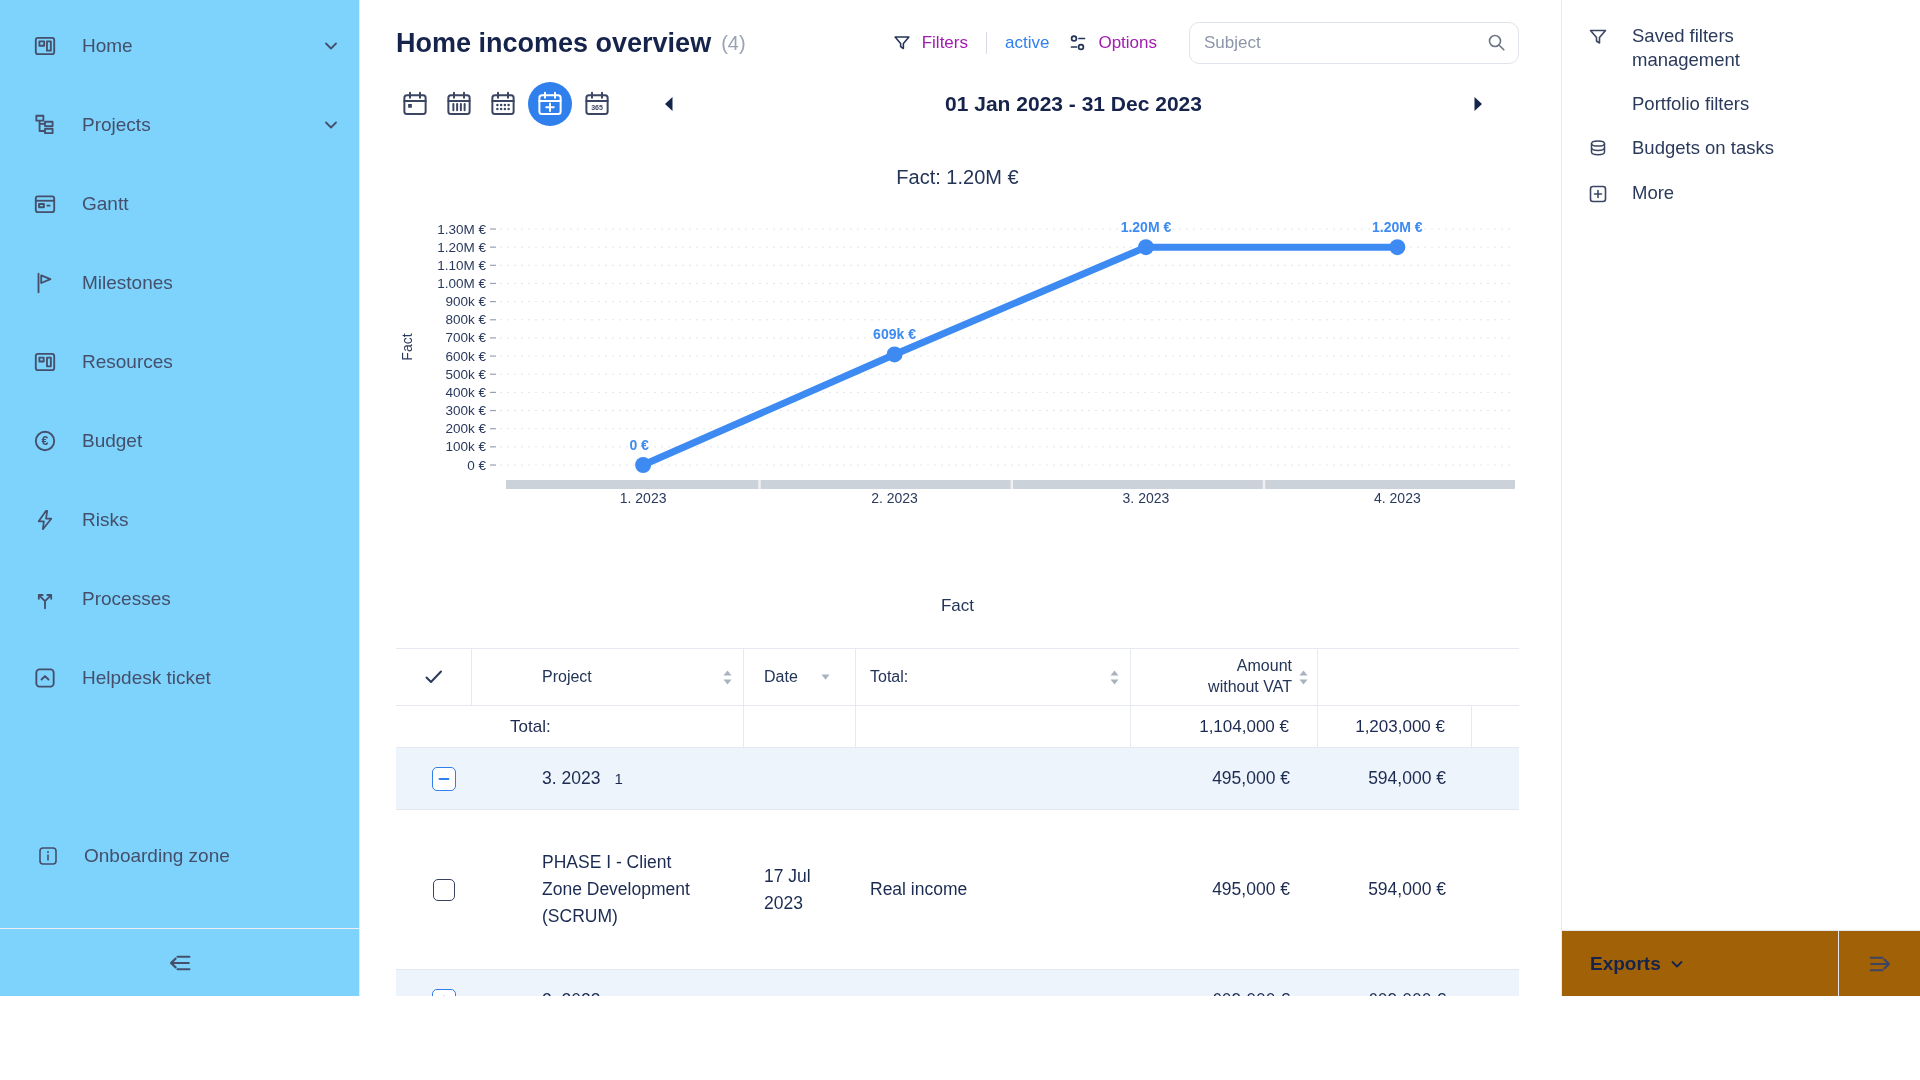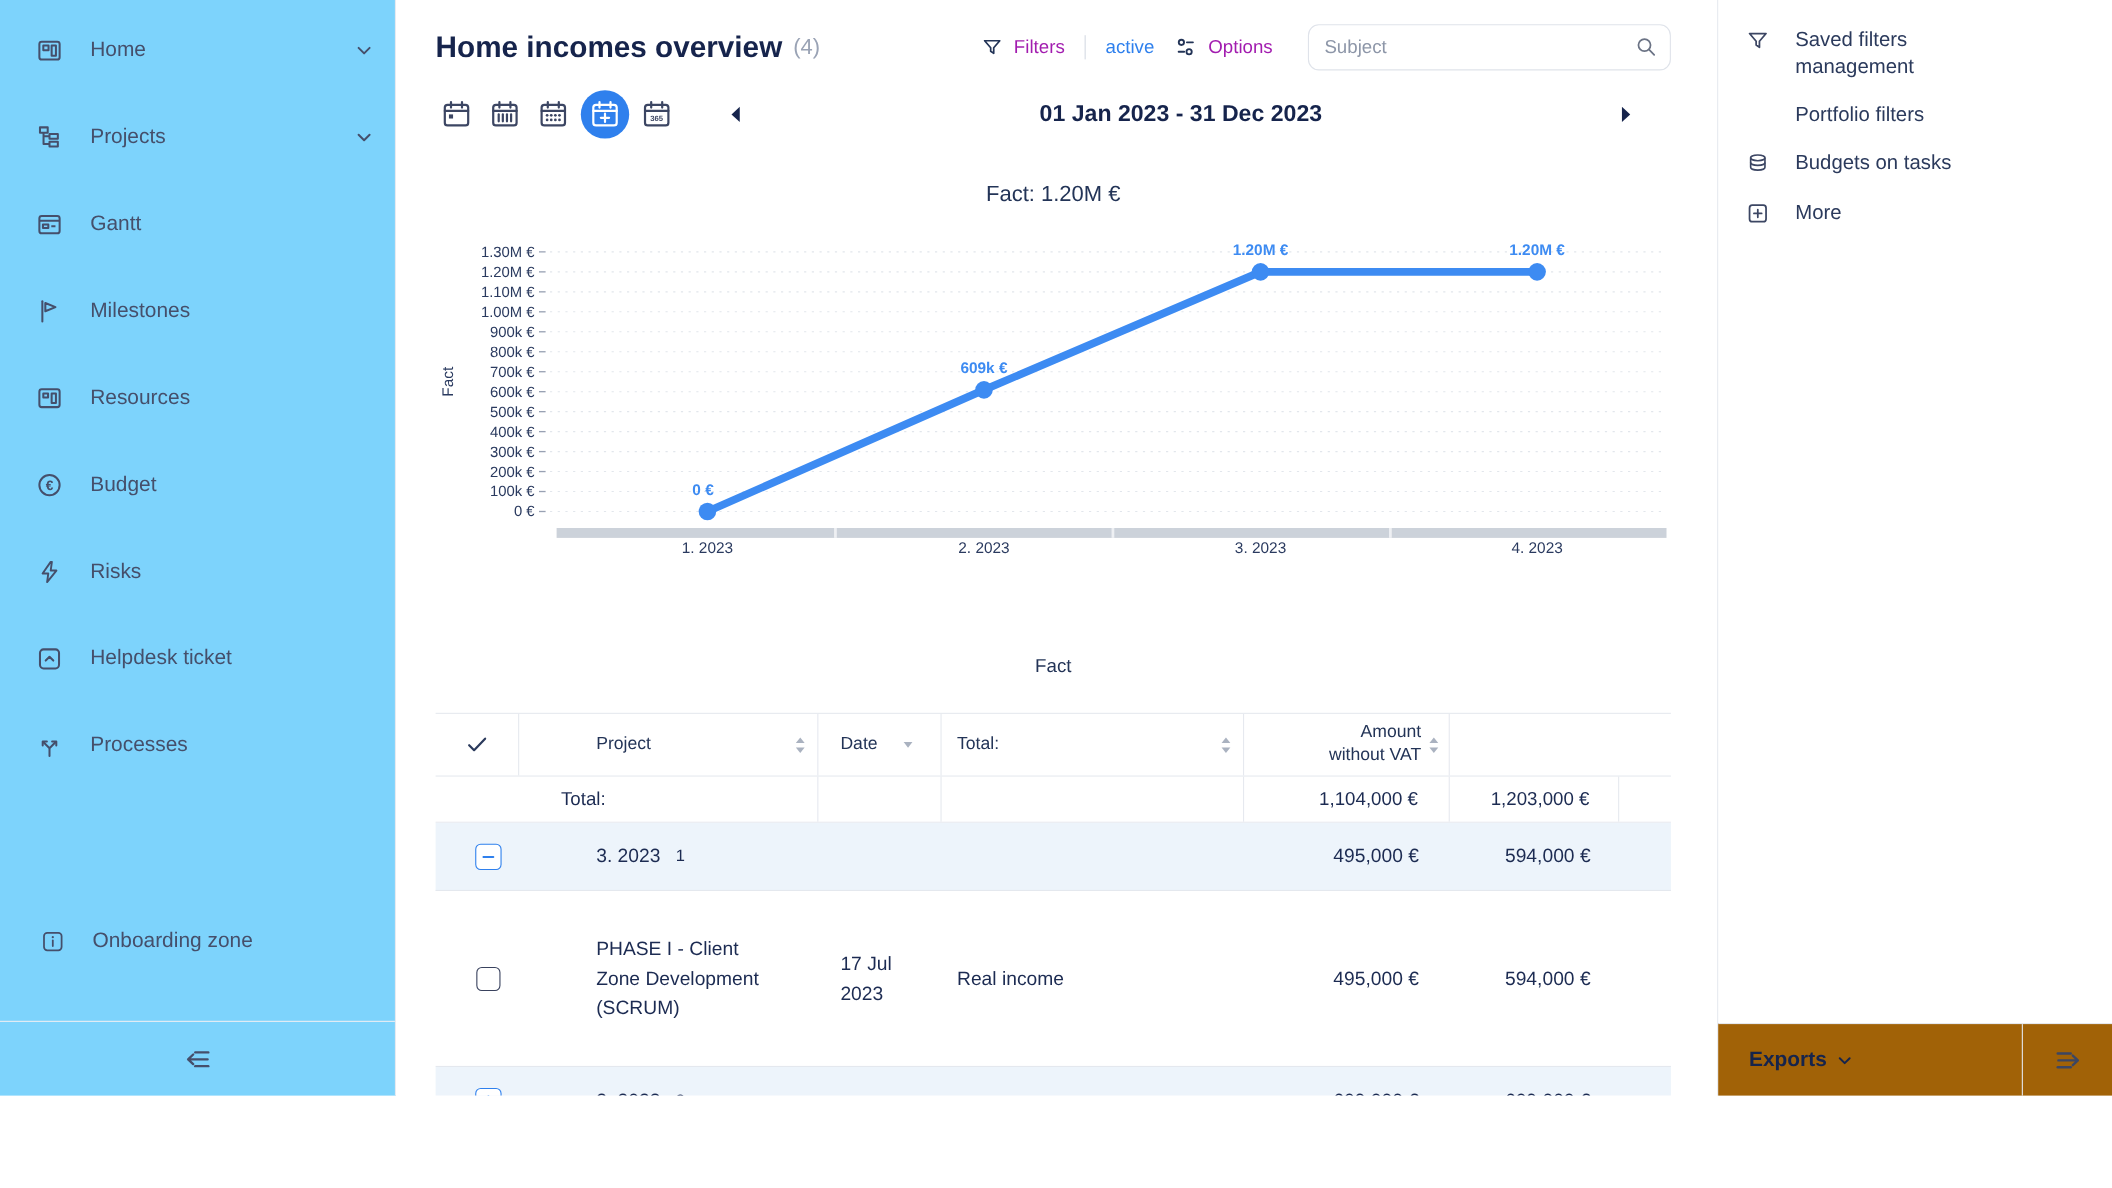--- a/index.html
+++ b/index.html
@@ -264,32 +264,32 @@
         <span class="lbl">Budget</span>
       </div>
       <div class="side-item">
         <svg width="26" height="26" viewBox="0 0 24 24" fill="none" stroke="#454f6b" stroke-width="1.6" stroke-linejoin="round">
             <path d="M13 3.5 L6.2 13.2 H11 L10 20.5 L17.8 10.8 H13 L14 3.5 Z"></path>
           </svg>
         <span class="lbl">Risks</span>
       </div>
       <div class="side-item">
         <svg width="26" height="26" viewBox="0 0 24 24" fill="none" stroke="#454f6b" stroke-width="1.7" stroke-linecap="round" stroke-linejoin="round">
-            <rect x="4" y="4" width="16" height="16" rx="3"></rect>
-            <path d="M8.8 13.4 L12 10.2 L15.2 13.4"></path>
-          </svg>
-        <span class="lbl">Helpdesk ticket</span>
-      </div>
-      <div class="side-item">
-        <svg width="26" height="26" viewBox="0 0 24 24" fill="none" stroke="#454f6b" stroke-width="1.7" stroke-linecap="round" stroke-linejoin="round">
             <path d="M12 20.5 V14 M12 14 L6.8 8.8 M12 14 L17.2 8.8"></path>
             <path d="M6.3 11.8 V8.3 H9.8"></path>
             <path d="M17.7 11.8 V8.3 H14.2"></path>
           </svg>
         <span class="lbl">Processes</span>
+      </div>
+      <div class="side-item">
+        <svg width="26" height="26" viewBox="0 0 24 24" fill="none" stroke="#454f6b" stroke-width="1.7" stroke-linecap="round" stroke-linejoin="round">
+            <rect x="4" y="4" width="16" height="16" rx="3"></rect>
+            <path d="M8.8 13.4 L12 10.2 L15.2 13.4"></path>
+          </svg>
+        <span class="lbl">Helpdesk ticket</span>
       </div>
 
       <div class="onboarding">
         <svg width="24" height="24" viewBox="0 0 24 24" fill="none" stroke="#454f6b" stroke-width="1.6" stroke-linecap="round">
             <rect x="4" y="4" width="16" height="16" rx="3"></rect>
             <line x1="12" y1="11" x2="12" y2="16"></line>
             <circle cx="12" cy="8" r="1" fill="#454f6b" stroke="none"></circle>
           </svg>
         <span>Onboarding zone</span>
       </div>

